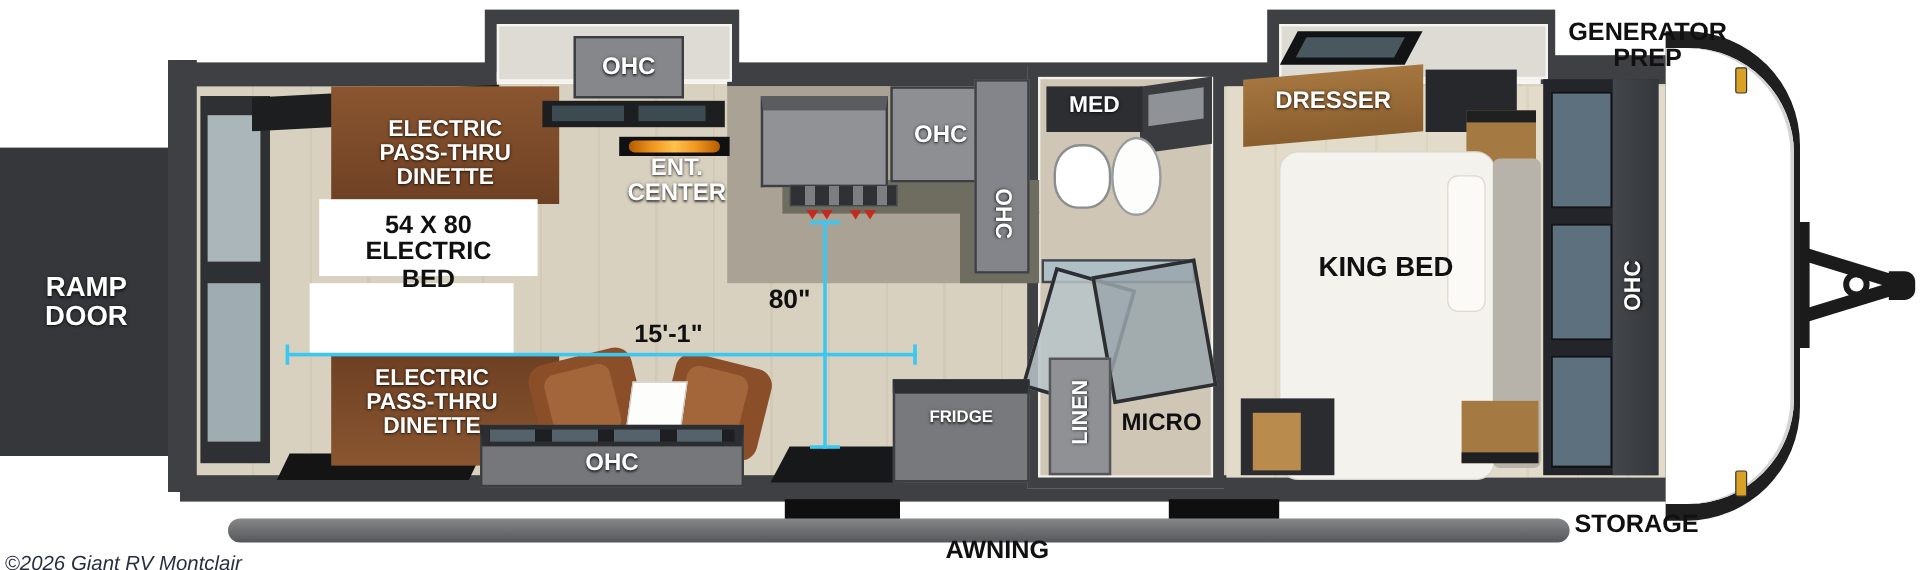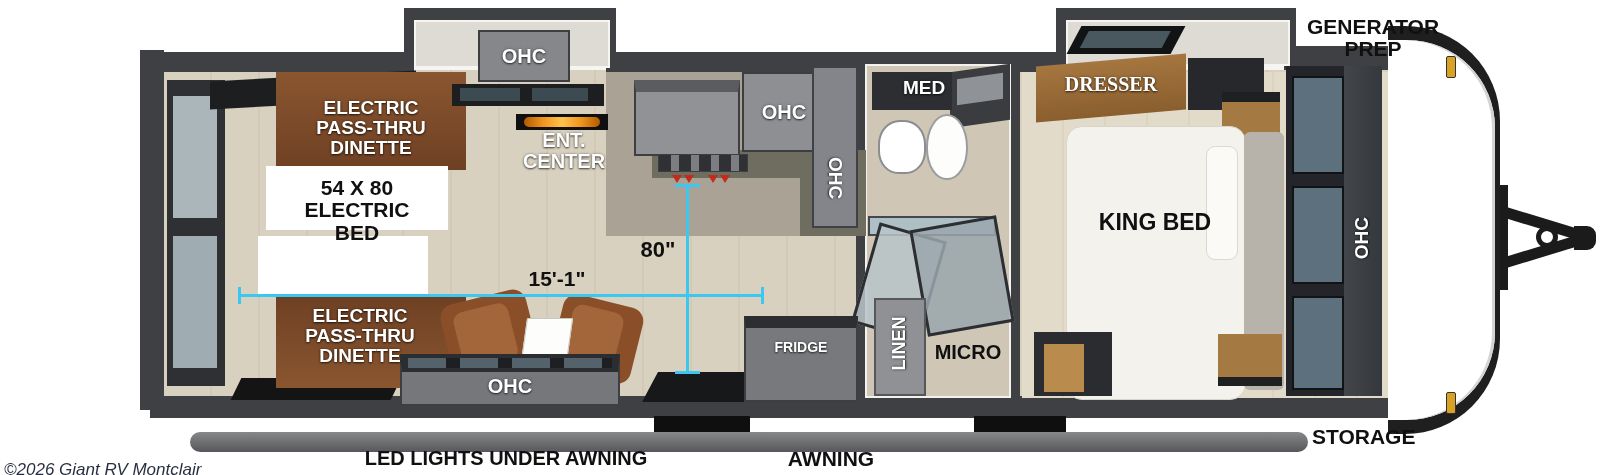--- a/index.html
+++ b/index.html
@@ -14,20 +14,23 @@
   .cab{border:2px solid #3c3e41;box-sizing:border-box;z-index:10;}
   .dim{background:#3CC7F0;z-index:30;}
   .tri{width:0;height:0;border-left:5px solid transparent;border-right:5px solid transparent;
        border-top:8px solid #c22b1e;z-index:12;}
 </style>
 </head>
 <body>
 
 <div id="canvas">
 
+  <div class="abs" style="left:0;top:123;left:0px;top:123px;width:144px;height:257px;background:#35373A;z-index:5;">
+    <div class="lbl" style="left:24px;top:104px;width:96px;font-size:23px;">RAMP DOOR</div>
+  </div>
 
   <div class="abs" style="left:158px;top:66px;width:1240px;height:338px;background:#f6f5f2;z-index:4;"></div>
   <div class="abs wall" style="left:140px;top:50px;width:24px;height:360px;"></div>
   <div class="abs wall" style="left:150px;top:52px;width:264px;height:20px;"></div>
   <div class="abs wall" style="left:606px;top:52px;width:462px;height:20px;"></div>
   <div class="abs wall" style="left:1284px;top:46px;width:118px;height:24px;"></div>
   <div class="abs wall" style="left:150px;top:396px;width:1262px;height:22px;"></div>
 
   <div class="abs wall" style="left:404px;top:8px;width:212px;height:52px;"></div>
   <div class="abs" style="left:414px;top:20px;width:192px;height:44px;background:#dedbd4;border:2px solid #f6f5f2;z-index:7;"></div>
@@ -112,38 +115,38 @@
   <div class="abs dim" style="left:761px;top:287px;width:3px;height:17px;"></div>
   <div class="lbl lbl-dark" style="left:505px;top:268px;width:104px;font-size:21px;z-index:31;">15'-1"</div>
   <div class="abs dim" style="left:686px;top:186px;width:3px;height:188px;"></div>
   <div class="abs dim" style="left:675px;top:184px;width:25px;height:3px;"></div>
   <div class="abs dim" style="left:675px;top:371px;width:25px;height:3px;"></div>
   <div class="lbl lbl-dark" style="left:628px;top:238px;width:60px;font-size:22px;z-index:31;">80"</div>
 
   <div class="abs" style="left:856px;top:55px;width:164px;height:352px;border:9px solid #3E4043;box-sizing:border-box;
        background:#cfc6b5;box-shadow:inset 0 0 0 2px #f2f1ee;z-index:7;"></div>
   <div class="abs" style="left:872px;top:72px;width:80px;height:38px;background:#2c2e31;z-index:9;"></div>
-  <div class="lbl" style="left:872px;top:78px;width:80px;font-size:19px;padding-left:12px;">MED</div>
+  <div class="lbl" style="left:872px;top:78px;width:80px;font-size:19px;">MED</div>
   <div class="abs" style="left:950px;top:68px;width:60px;height:56px;background:#3a3c3f;transform:skewY(-8deg);z-index:8;">
     <div class="abs" style="left:7px;top:8px;width:46px;height:26px;background:#8f9296;"></div>
   </div>
   <div class="abs" style="left:878px;top:120px;width:44px;height:50px;background:#fff;border:2px solid #8b8d8f;
        border-radius:45% 45% 42% 42%;z-index:9;"></div>
   <div class="abs" style="left:926px;top:114px;width:38px;height:62px;background:#fdfdfc;border:2px solid #9a9c9e;
        border-radius:50% 50% 48% 48%;z-index:9;"></div>
   <div class="abs" style="left:868px;top:216px;width:124px;height:16px;background:#aebfc6;border:2px solid #44484c;z-index:8;"></div>
   <div class="abs" style="left:864px;top:230px;width:64px;height:98px;background:rgba(185,196,201,.85);border:3px solid #2c2e31;transform:rotate(16deg);z-index:8;"></div>
   <div class="abs" style="left:918px;top:222px;width:82px;height:102px;background:rgba(154,166,173,.85);border:3px solid #2c2e31;transform:rotate(-10deg);z-index:8;"></div>
   <div class="lbl lbl-dark" style="left:920px;top:342px;width:96px;font-size:20px;z-index:21;">MICRO</div>
   <div class="abs" style="left:874px;top:298px;width:52px;height:98px;background:#8F9194;border:2px solid #55575a;box-sizing:border-box;z-index:9;"></div>
   <div class="lbl vert" style="left:866px;top:334px;width:68px;font-size:18px;transform:rotate(-90deg);">LINEN</div>
 
   <div class="abs" style="left:1036px;top:60px;width:150px;height:56px;transform:skewY(-5deg);z-index:9;
        background:linear-gradient(180deg,#a5763f,#8a5e2e);"></div>
-  <div class="lbl" style="left:1036px;top:74px;width:150px;font-size:20px;font-family:Liberation Serif, serif;">DRESSER</div>
+  <div class="lbl" style="left:1036px;top:74px;width:150px;font-size:20px;">DRESSER</div>
   <div class="abs" style="left:1188px;top:58px;width:76px;height:52px;background:#26282b;z-index:8;"></div>
   <div class="abs" style="left:1222px;top:92px;width:58px;height:50px;background:#a57a42;border-top:10px solid #1e2022;box-sizing:border-box;z-index:9;"></div>
 
   <div class="abs" style="left:1066px;top:126px;width:178px;height:272px;background:#f4f2ed;border:1px solid #d8d5cd;
        border-radius:16px;z-index:9;"></div>
   <div class="abs" style="left:1206px;top:146px;width:30px;height:112px;background:#fbfaf7;border:1px solid #ddd9d0;border-radius:9px;z-index:10;"></div>
   <div class="abs" style="left:1244px;top:132px;width:40px;height:258px;background:#b7b3ab;border-radius:6px;z-index:9;"></div>
   <div class="lbl lbl-dark" style="left:1080px;top:210px;width:150px;font-size:23px;z-index:21;">KING BED</div>
 
   <div class="abs" style="left:1034px;top:332px;width:78px;height:64px;background:#2a2c2f;z-index:9;">
@@ -172,20 +175,19 @@
     <div class="abs" style="left:6px;top:90px;width:96px;height:11px;background:#1b1b1b;transform:rotate(-17deg);transform-origin:left center;"></div>
     <div class="abs" style="left:84px;top:56px;width:22px;height:24px;background:#1b1b1b;border-radius:0 9px 9px 0;"></div>
     <div class="abs" style="left:46px;top:56px;width:22px;height:22px;border:5px solid #1b1b1b;border-radius:50%;box-sizing:border-box;"></div>
   </div>
 
   <div class="abs" style="left:654px;top:416px;width:96px;height:18px;background:#0f0f10;z-index:8;"></div>
   <div class="abs" style="left:974px;top:416px;width:92px;height:18px;background:#0f0f10;z-index:8;"></div>
   <div class="abs" style="left:190px;top:432px;width:1118px;height:20px;border-radius:10px;z-index:8;
        background:linear-gradient(180deg,#868889,#55575a);"></div>
 
-  <div class="lbl lbl-dark" style="left:326px;top:448px;width:360px;font-size:20px;">LED LIGHTS UNDER AWNING</div>
   <div class="lbl lbl-dark" style="left:1312px;top:426px;width:160px;font-size:21px;text-align:left;">STORAGE</div>
   <div class="lbl lbl-dark" style="left:761px;top:448px;width:140px;font-size:21px;">AWNING</div>
   <div class="lbl lbl-dark" style="left:1293px;top:16px;width:160px;font-size:21px;">GENERATOR PREP</div>
 
   <div class="abs" style="left:4px;top:460px;font-size:17px;font-weight:normal;font-style:italic;color:#0f172a;opacity:.9;z-index:25;">©2026 Giant RV Montclair</div>
 
 </div>
 
 </body></html>

